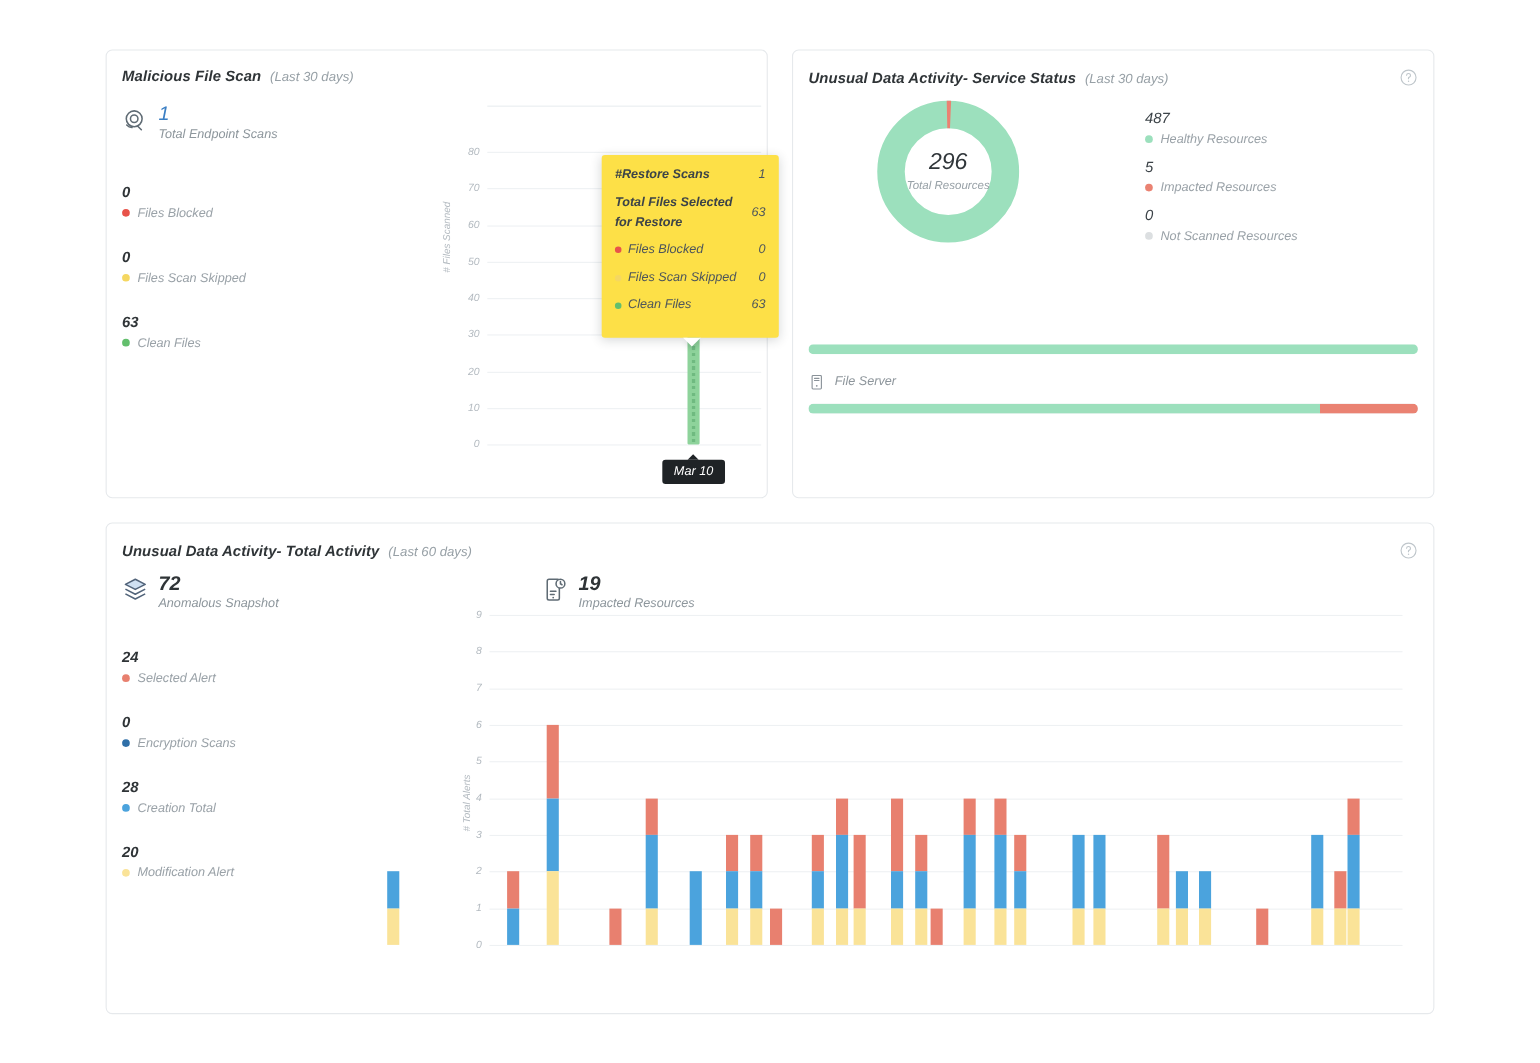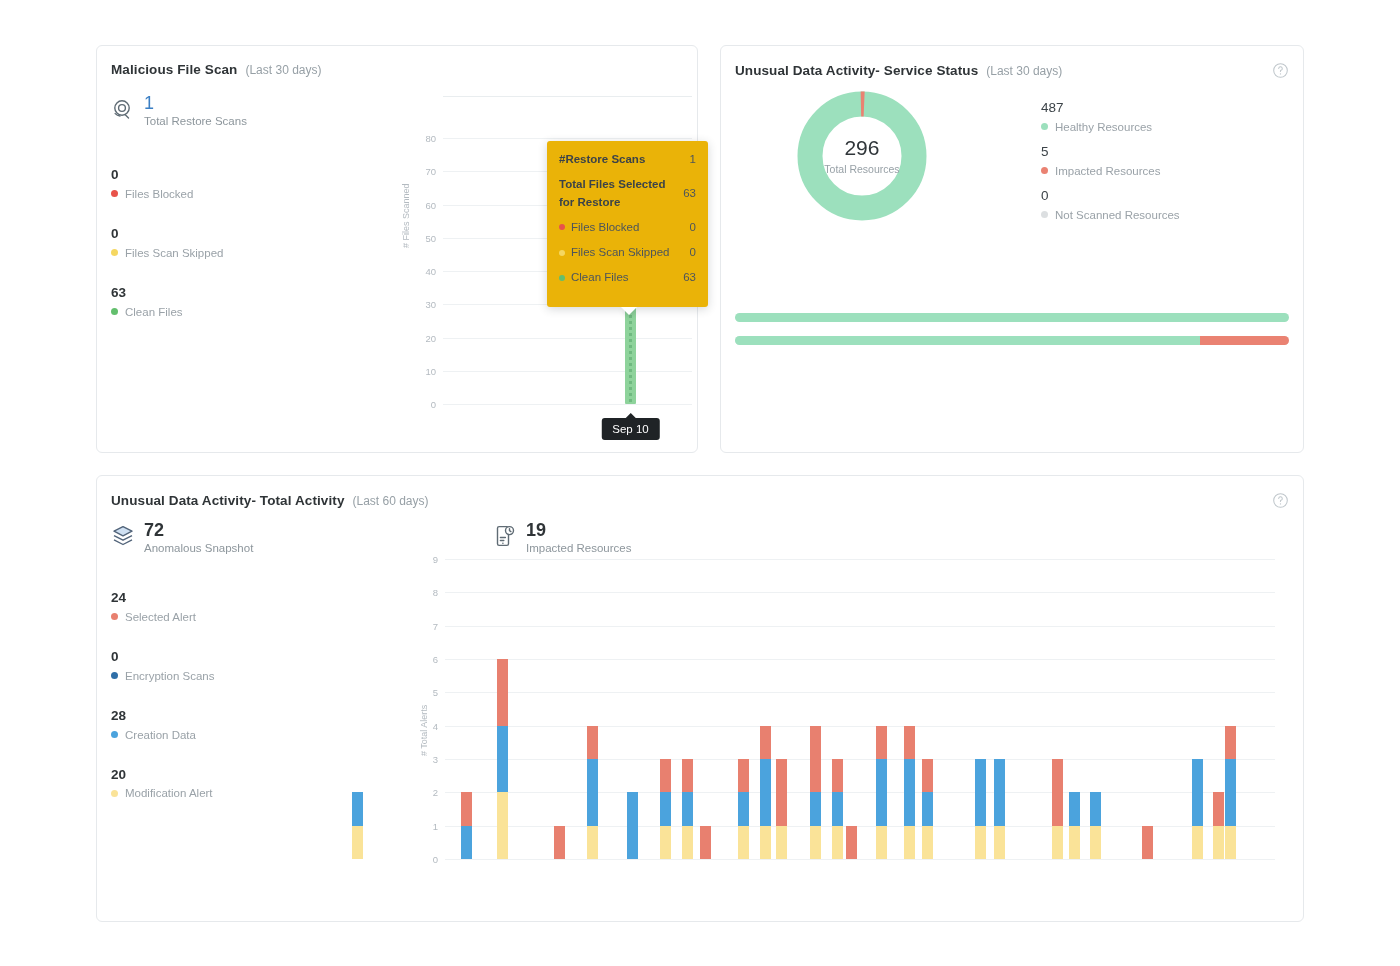--- a/index.html
+++ b/index.html
@@ -4,21 +4,21 @@
 <style>
   * { box-sizing: border-box; }
   html, body { margin:0; padding:0; }
   body {
     width: 1400px; height: 966px;
     background: #ffffff;
     font-family: "Liberation Sans", sans-serif;
     color: #3c4043;
     overflow: hidden;
   }
-  .page { position:relative; width:1400px; height:966px; padding: 45px 96px 0 96px; }
+  .page { position:relative; width:1400px; height:966px; padding: 45px 96px 0 96px; font-style: italic; }
 
   
   .card {
     background:#fff;
     border:1px solid #e6e9ec;
     border-radius:6px;
     position:relative;
   }
   .card-head { display:flex; align-items:center; padding:16px 14px 0 14px; }
   .card-title { font-size:13.5px; font-weight:bold; color:#2f3437; letter-spacing:.1px; }
@@ -57,21 +57,21 @@
   .bar-a::after{ content:""; position:absolute; left:50%; margin-left:-1.5px; top:0; bottom:0; width:3px;
                  background:repeating-linear-gradient(#6fba80 0 3px, transparent 3px 6px); }
   .daylabel { position:absolute; background:#1f2326; color:#fff; font-size:11.5px;
               padding:5px 11px; border-radius:3px; white-space:nowrap; transform:translateX(-50%); }
   .daylabel::before { content:""; position:absolute; top:-5px; left:50%; margin-left:-5px;
               border:5px solid transparent; border-top:0; border-bottom-color:#1f2326; }
 
   
   .tooltip {
     position:absolute; left:450px; top:95px; width:161px;
-    background:#eab308; border-radius:3px; padding:10px 12px 12px 12px;
+    background:#fde047; border-radius:3px; padding:10px 12px 12px 12px;
     box-shadow:0 2px 10px rgba(32,40,48,.19); z-index:20;
   }
   .tt-row { display:flex; align-items:center; font-size:11.5px; color:#4d555b; margin-bottom:8px; line-height:1.5; }
   .tt-row:last-child { margin-bottom:0; }
   .tt-label { flex:1; padding-right:6px; }
   .tt-label.bold { font-weight:bold; color:#3c4348; }
   .tt-val { font-weight:normal; color:#4d555b; }
   .tt-dot { width:6px; height:6px; border-radius:50%; margin-right:6px; flex:none; }
   .tt-arrow { position:absolute; left:50%; margin-left:-7px; bottom:-8px;
               width:0;height:0;border:8px solid transparent;border-bottom:0;border-top-color:#fff;
@@ -127,21 +127,21 @@
         <span class="kpi-icon">
           <svg viewBox="0 0 24 24" fill="none" stroke="currentColor" stroke-width="1.4">
             <circle cx="11" cy="11" r="7.2"></circle>
               <circle cx="11" cy="11" r="3.4"></circle>
             <path d="M14 17.5 L17.5 21" stroke-linecap="round"></path>
             <path d="M4.2 16.6 A7.5 7.5 0 0 0 9 19" stroke-linecap="round"></path>
           </svg>
         </span>
         <span>
           <span class="kpi-num">1</span>
-          <div class="kpi-lbl">Total Restore Scans</div>
+          <div class="kpi-lbl">Total Endpoint Scans</div>
         </span>
       </div>
 
       <div style="position:absolute;left:14px;top:122px;">
         <div class="legend-item">
           <div class="legend-val">0</div>
           <div class="legend-row">
             <span class="dot" style="background:#e8534a"></span>
             <span class="legend-name">Files Blocked</span>
           </div>
@@ -179,21 +179,21 @@
             <div class="ytick" style="top: 99.75px;">50</div>
             <div class="gl" style="top: 66.5px;"></div>
             <div class="ytick" style="top: 66.5px;">60</div>
             <div class="gl" style="top: 33.25px;"></div>
             <div class="ytick" style="top: 33.25px;">70</div>
             <div class="gl" style="top: 0px;"></div>
             <div class="ytick" style="top: 0px;">80</div>
             <div class="gl top-line" style="top: -42px;"></div>
             <div class="bar-a" style="left: 182px; bottom: 0px; height: 209.475px;"></div>
           </div>
-        <div class="daylabel" id="dayLabelA" style="left: 233.5px; top: 322px;">Sep 10</div>
+        <div class="daylabel" id="dayLabelA" style="left: 233.5px; top: 322px;">Mar 10</div>
       </div>
 
       <div class="tooltip">
         <div class="tt-row">
           <span class="tt-label bold">#Restore Scans</span>
           <span class="tt-val">1</span>
         </div>
         <div class="tt-row">
           <span class="tt-label bold">Total Files Selected for Restore</span>
           <span class="tt-val">63</span>
@@ -266,20 +266,30 @@
       </div>
 
       <div class="svc" style="top:258px;">
         <div class="svc-row">
           <div class="svc-track">
             <span class="svc-seg" style="width:100%;background:#9ce0bd"></span>
             <span class="svc-seg" style="width:0%;background:#ea8272"></span>
           </div>
         </div>
         <div class="svc-row">
+          <div class="svc-head">
+            <span class="svc-icon">
+              <svg viewBox="0 0 16 16" fill="none" stroke="currentColor" stroke-width="1.1">
+                <rect x="3.5" y="1.5" width="9" height="13" rx=".9"></rect>
+                <path d="M5.8 4.2h4.4M5.8 6.3h4.4" stroke-linecap="round"></path>
+                <circle cx="8" cy="11.4" r=".85" fill="currentColor" stroke="none"></circle>
+              </svg>
+            </span>
+            <span class="svc-name">File Server</span>
+          </div>
           <div class="svc-track">
             <span class="svc-seg" style="width:84%;background:#9ce0bd"></span>
             <span class="svc-seg" style="width:16%;background:#ea8272"></span>
           </div>
         </div>
       </div>
     </div>
   </div>
 
   <div class="card card-c">
@@ -337,21 +347,21 @@
         <div class="legend-val">0</div>
         <div class="legend-row">
           <span class="dot" style="background:#2f6fa8"></span>
           <span class="legend-name">Encryption Scans</span>
         </div>
       </div>
       <div class="legend-item">
         <div class="legend-val">28</div>
         <div class="legend-row">
           <span class="dot" style="background:#4ba3dd"></span>
-          <span class="legend-name">Creation Data</span>
+          <span class="legend-name">Creation Total</span>
         </div>
       </div>
       <div class="legend-item">
         <div class="legend-val">20</div>
         <div class="legend-row">
           <span class="dot" style="background:#fae398"></span>
           <span class="legend-name">Modification Alert</span>
         </div>
       </div>
     </div>

